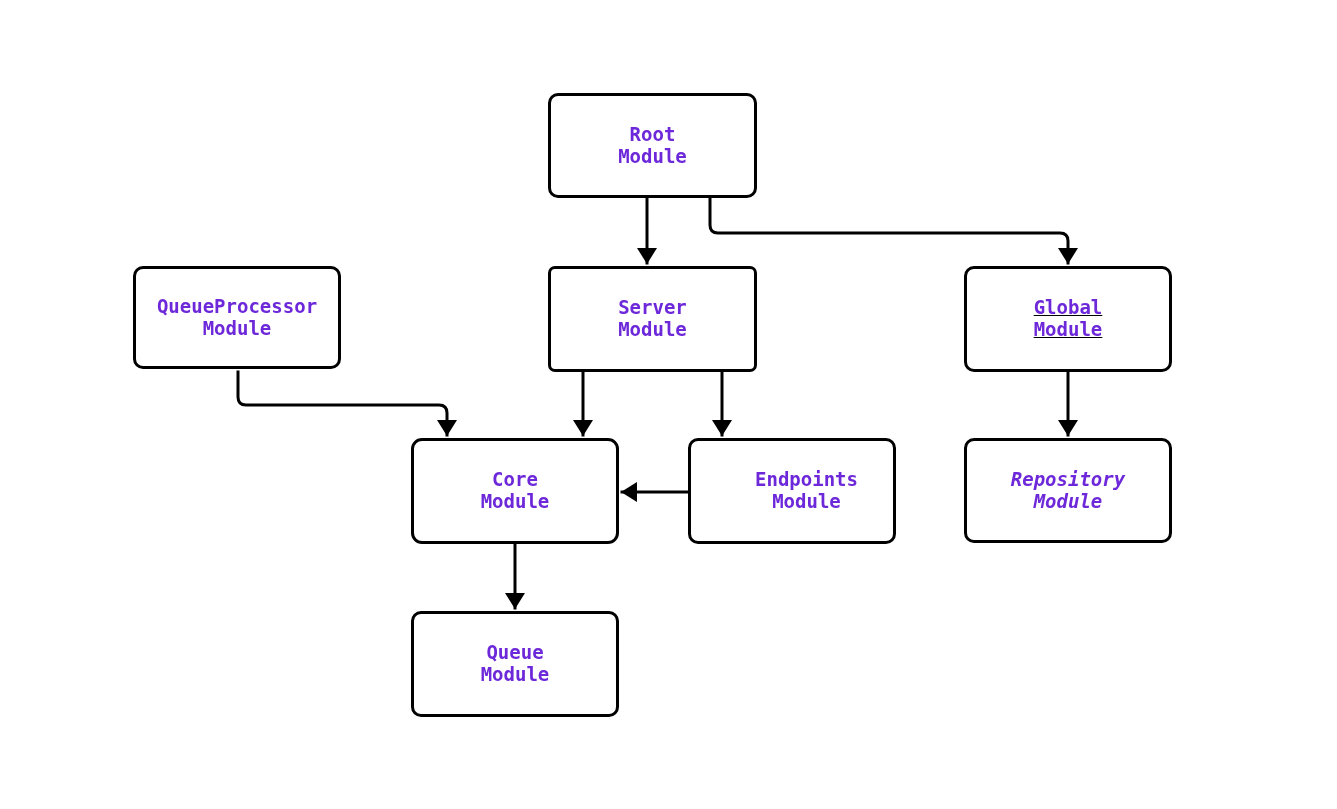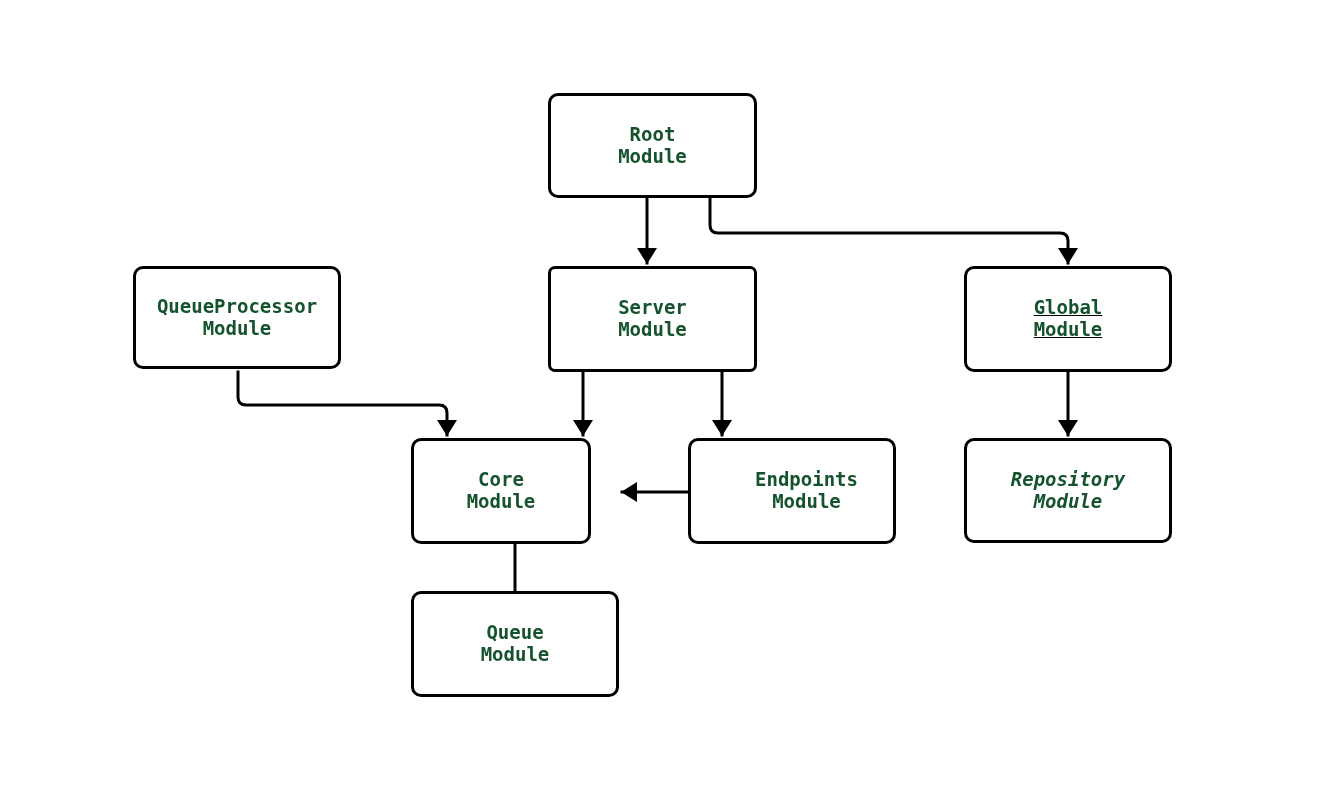--- a/index.html
+++ b/index.html
@@ -35,21 +35,21 @@
     display: flex;
     align-items: center;
     justify-content: center;
     text-align: center;
   }
   .node-label {
     white-space: pre-line;
     font-size: 19px;
     font-weight: bold;
     line-height: 1.15;
-    color: #14532d;
+    color: #6d28d9;
   }
 </style>
 </head>
 <body>
 
 <div class="canvas">
 
   <svg class="edges" width="1337" height="809" viewBox="0 0 1337 809" xmlns="http://www.w3.org/2000/svg">
     <defs>
       <marker id="arrowhead" markerUnits="userSpaceOnUse" markerWidth="16" markerHeight="20" viewBox="0 0 16 20" refX="15" refY="10" orient="auto">
@@ -87,33 +87,33 @@
   <div class="node" style="left:548px; top:266px; width:209px; height:106px;border-radius:7px;">
     <span class="node-label">Server
 Module</span>
   </div>
 
   <div class="node" style="left:964px; top:266px; width:208px; height:106px;text-decoration:underline;">
     <span class="node-label">Global
 Module</span>
   </div>
 
-  <div class="node" style="left:411px; top:438px; width:180px; height:106px;">
+  <div class="node" style="left:411px; top:438px; width:208px; height:106px;border-radius:11px;">
     <span class="node-label">Core
 Module</span>
   </div>
 
   <div class="node" style="left:688px; top:438px; width:208px; height:106px;padding-left:29px;">
     <span class="node-label">Endpoints
 Module</span>
   </div>
 
   <div class="node" style="left:964px; top:438px; width:208px; height:105px;font-style:italic;">
     <span class="node-label">Repository
 Module</span>
   </div>
 
-  <div class="node" style="left:411px; top:591px; width:208px; height:106px;">
+  <div class="node" style="left:411px; top:611px; width:208px; height:106px;">
     <span class="node-label">Queue
 Module</span>
   </div>
 
 </div>
 
 </body></html>

